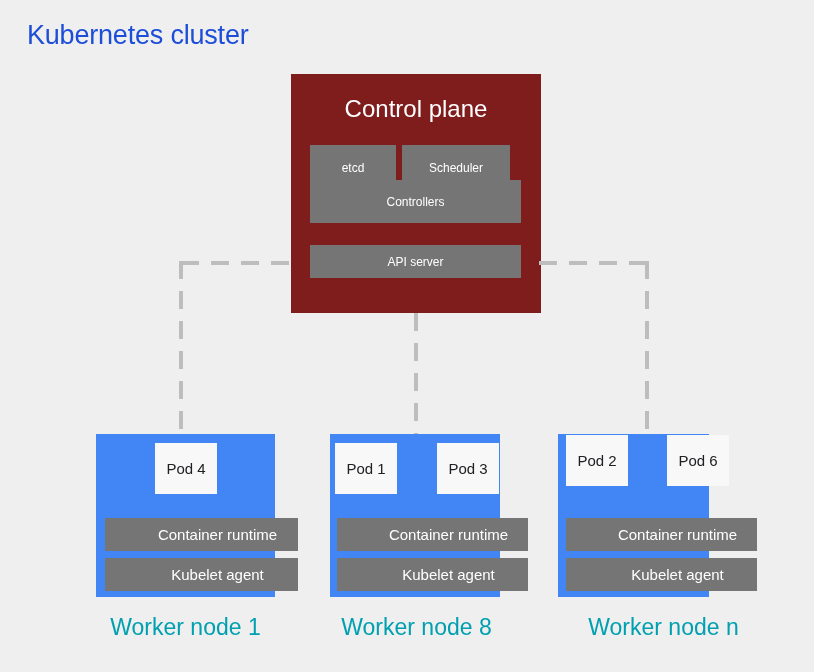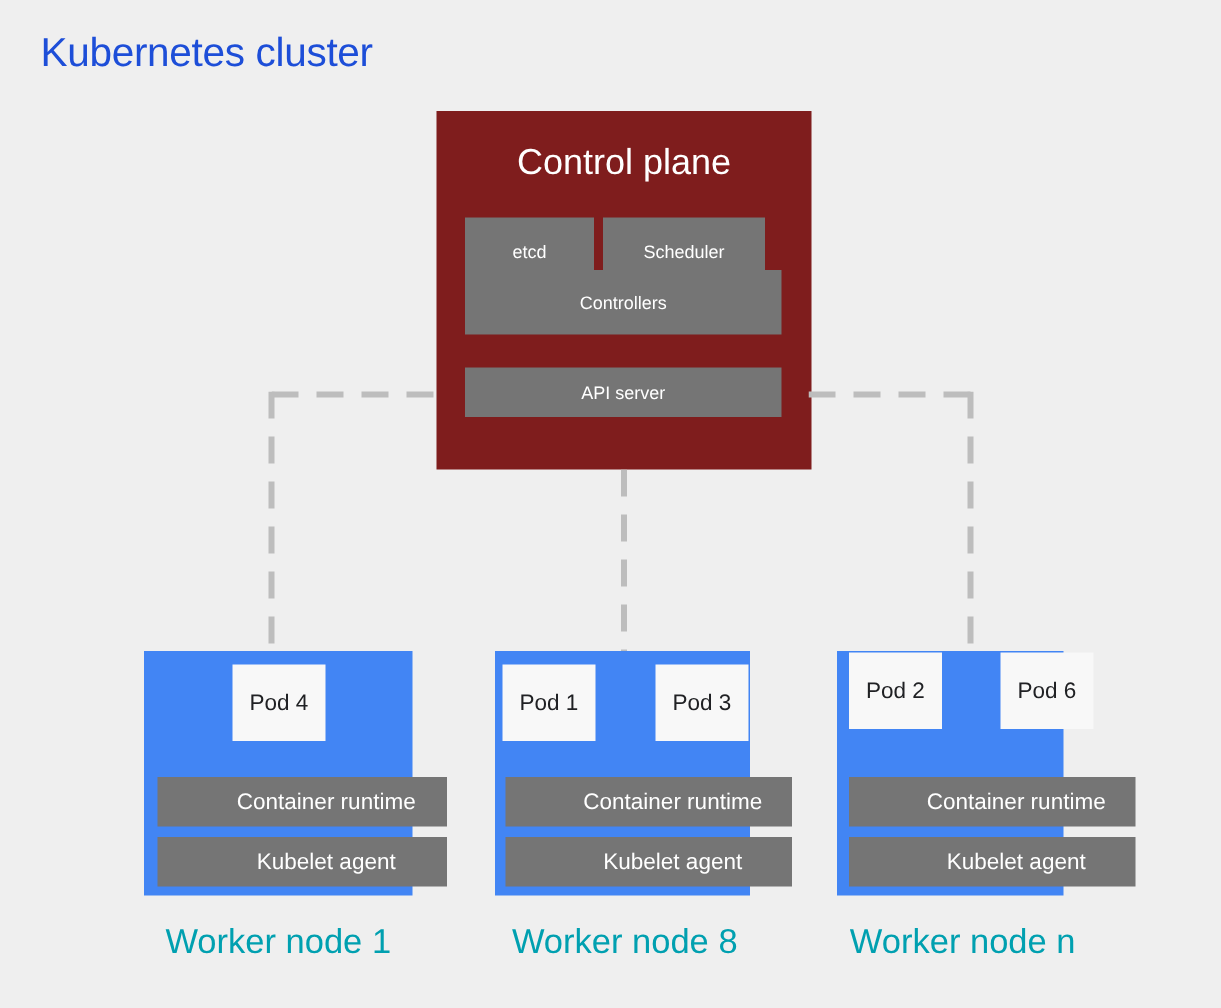--- a/index.html
+++ b/index.html
@@ -136,21 +136,21 @@
   .node-label {
     position: absolute;
     top: 614px;
     font-size: 23px;
     color: #00a0b0;
     text-align: center;
     white-space: nowrap;
   }
   #worker-node-1-label { left: 96px;  width: 179px; }
   #worker-node-2-label { left: 330px; width: 173px; }
-  #worker-node-3-label { left: 542px; width: 175px; text-align: right; }
+  #worker-node-3-label { left: 576px; width: 175px; }
 </style>
 </head>
 <body>
 
 <div id="canvas">
 
   <div id="diagram-title">Kubernetes cluster</div>
 
   <div id="control-plane">
     <div id="control-plane-title">Control plane</div>

